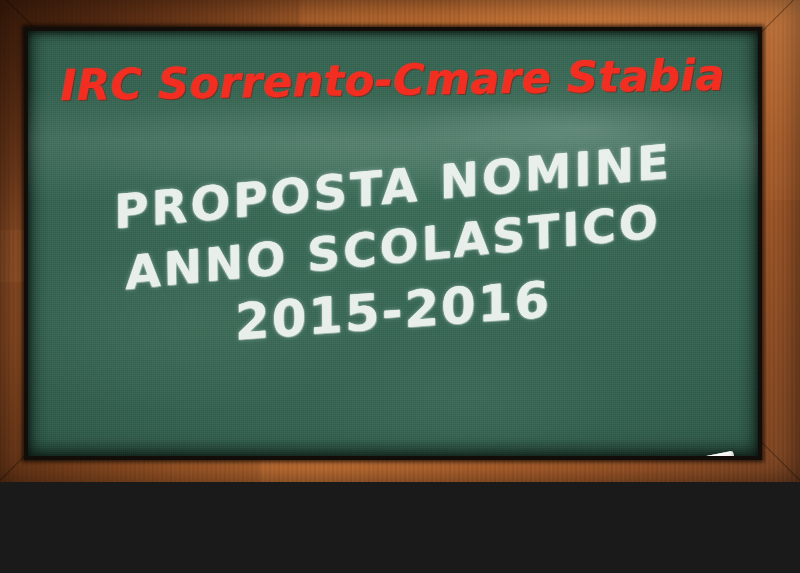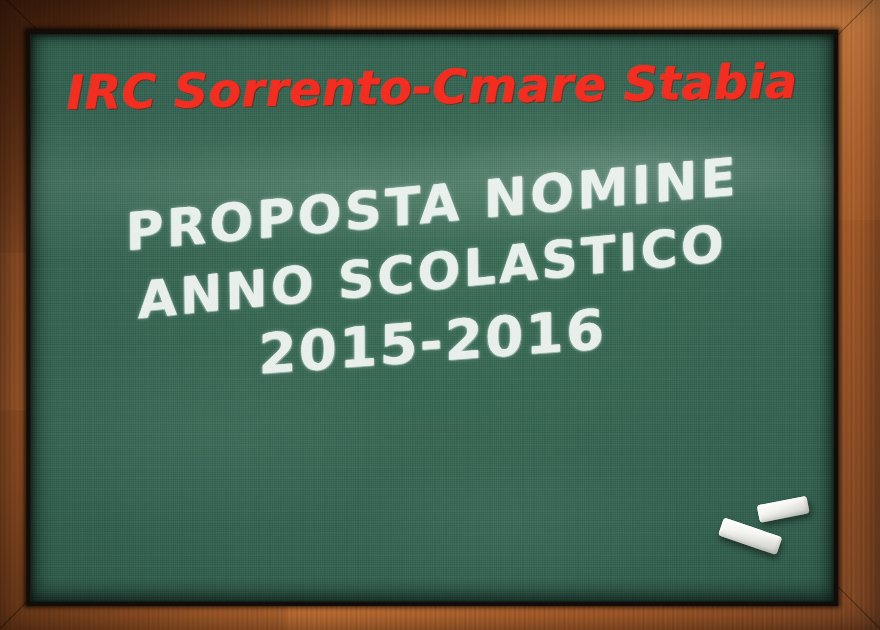--- a/index.html
+++ b/index.html
@@ -4,21 +4,21 @@
 <style>
   html, body {
     margin: 0;
     padding: 0;
     background: #1a1a1a;
   }
 
   #scene {
     position: relative;
     width: 800px;
-    height: 573px;
+    height: 482px;
     overflow: hidden;
     font-family: "DejaVu Sans", sans-serif;
   }
 
   
   .frame {
     position: absolute;
     inset: 0;
     background:
       

